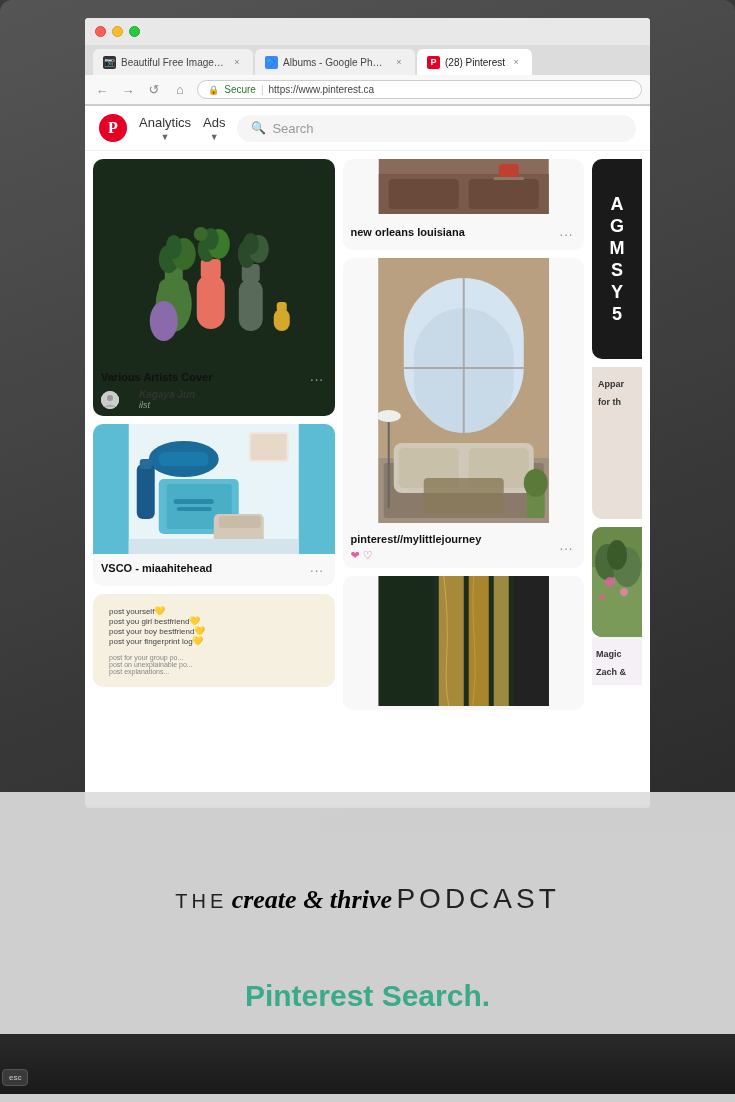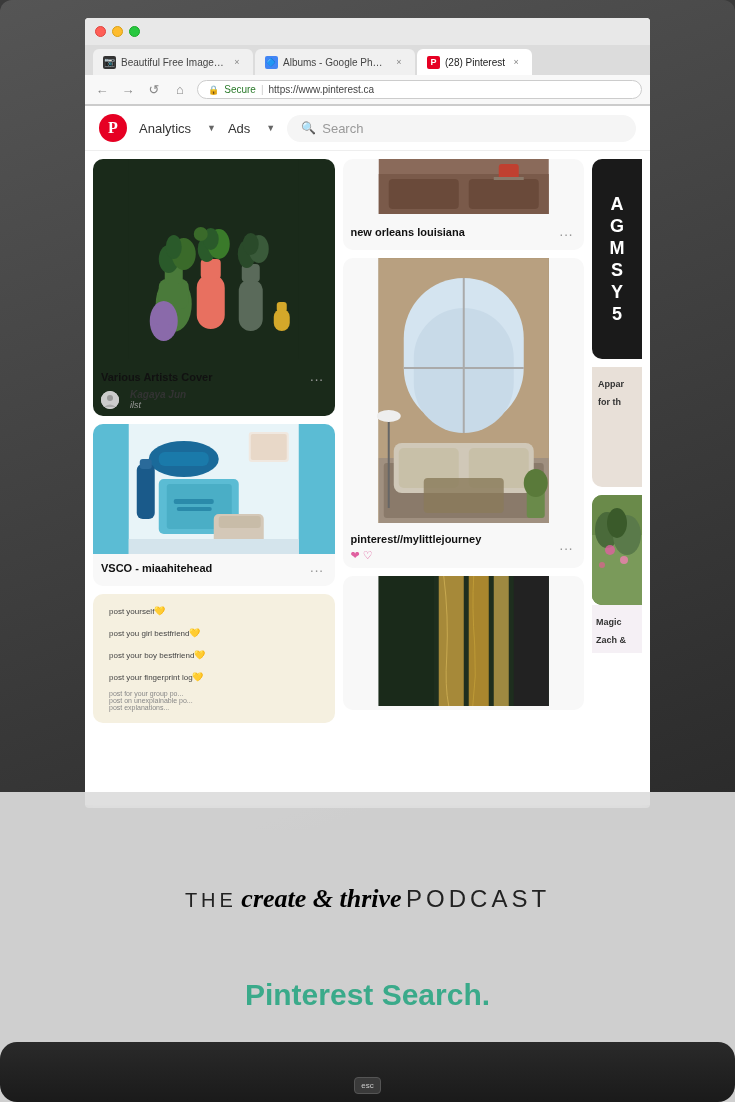--- a/index.html
+++ b/index.html
@@ -191,25 +191,26 @@
       color: #fff;
       font-size: 16px;
       font-weight: bold;
       font-family: Georgia, serif;
       flex-shrink: 0;
     }
 
     .nav-item {
       display: flex;
       align-items: center;
-      gap: 16px;
+      gap: 2px;
       font-size: 13px;
       color: #333;
       cursor: pointer;
       font-weight: 500;
+      flex-direction: column;
     }
 
     .nav-item .chevron {
       font-size: 9px;
       color: #666;
     }
 
     .search-bar {
       flex: 1;
       background: #f5f5f5;
@@ -262,21 +263,21 @@
     .pin-title {
       font-size: 11px;
       font-weight: 600;
       color: #111;
       margin-bottom: 4px;
     }
 
     .pin-user {
       display: flex;
       align-items: center;
-      gap: 11px;
+      gap: 20px;
       font-style: italic;
     }
 
     .user-avatar {
       width: 18px;
       height: 18px;
       border-radius: 50%;
       background: #ddd;
       display: flex;
       align-items: center;
@@ -365,21 +366,21 @@
 
     .col3-letter {
       color: #fff;
       font-size: 18px;
       font-weight: 900;
       line-height: 1;
     }
 
     .col3-apparel {
       background: #e8e0d8;
-      height: 120px;
+      height: 152px;
       border-radius: 0 0 0 10px;
       padding: 6px;
       margin-top: 8px;
       overflow: hidden;
     }
 
     .col3-apparel-text {
       font-size: 9px;
       color: #333;
       font-weight: 600;
@@ -402,48 +403,46 @@
 
     .col3-magic-text {
       font-size: 9px;
       color: #333;
       font-weight: 600;
     }
 
     
     .keyboard-area {
       position: absolute;
-      bottom: 0;
+      bottom: 8px;
       left: 0;
       width: 735px;
       height: 60px;
       background: linear-gradient(180deg, #2a2a2a 0%, #1a1a1a 100%);
       display: flex;
       align-items: flex-end;
-      justify-content: center;
       padding-bottom: 8px;
-      border-radius: 17px;
     }
 
     .key {
       background: #3a3a3a;
       border: 1px solid #555;
       border-radius: 4px;
       color: #ccc;
       font-size: 8px;
       padding: 3px 6px;
       margin: 0 2px;
     }
 
     
     .post-text-lines {
       padding: 4px 6px;
       display: flex;
       flex-direction: column;
-      gap: 12px;
+      gap: 0;
     }
 
     .post-line {
       font-size: 8px;
       color: #444;
     }
 
     .emoji { font-size: 9px; }
 
   </style>
@@ -735,21 +734,21 @@
     </div>
 
   </div>
 
 </div>
 
 <div class="podcast-overlay">
   <div style="text-align:center;line-height:1.6;">
     <span style="font-size:20px;font-weight:300;color:#222;letter-spacing:4px;text-transform:uppercase;">THE</span>
     <span style="font-family:Georgia,serif;font-style:italic;font-size:26px;color:#000000;font-weight:700;">create &amp; thrive</span>
-    <span style="font-size:24px;font-weight:300;color:#222;letter-spacing:4px;text-transform:uppercase;">PODCAST</span>
+    <span style="font-size:28px;font-weight:300;color:#222;letter-spacing:4px;text-transform:uppercase;">PODCAST</span>
   </div>
   <div style="text-align:center;margin-top:12px;">
     <div style="font-size:30px;font-weight:700;color:#3aaa8a;line-height:1.4;text-align:center;">
       <br>
       <span>Pinterest Search.</span>
     </div>
   </div>
 </div>
 
 <div class="keyboard-area">

